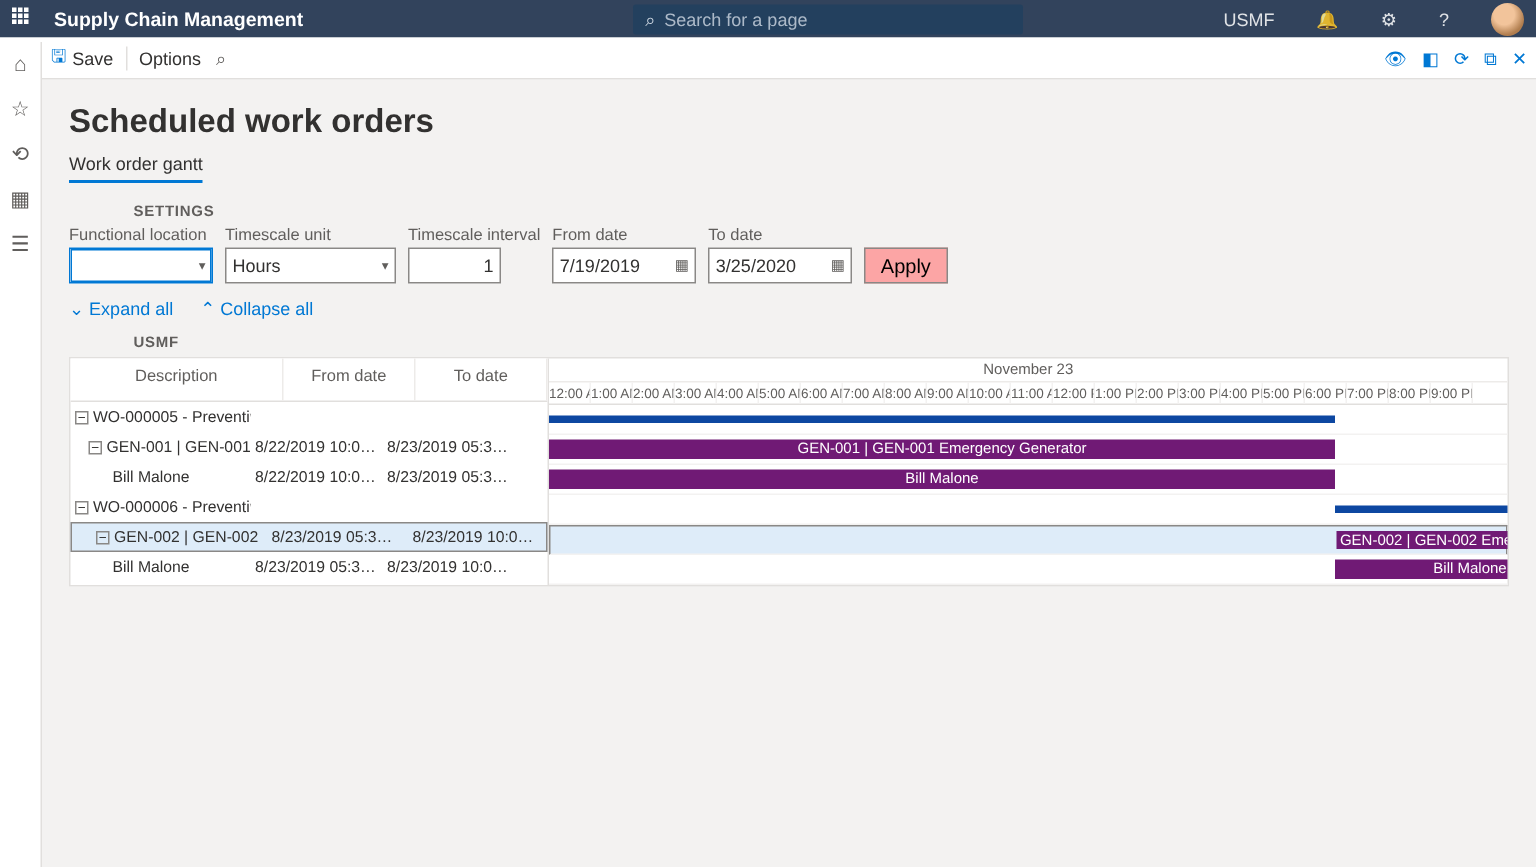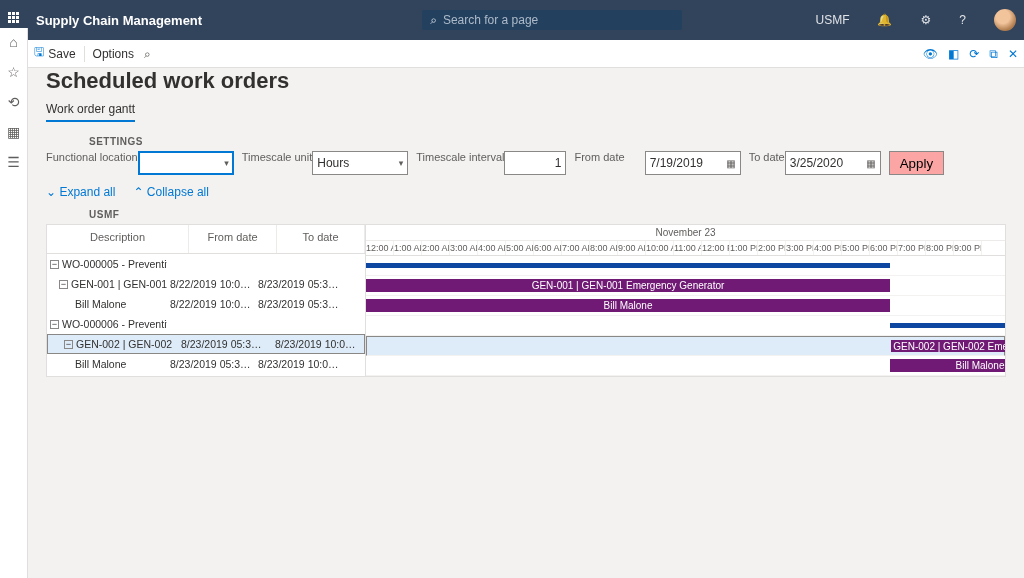--- a/index.html
+++ b/index.html
@@ -1,19 +1,19 @@
 <!DOCTYPE html>
 <html><head>
 <meta charset="utf-8">
 <style>
 * { box-sizing: border-box; margin: 0; padding: 0; font-family: "Segoe UI", Arial, sans-serif; }
 body { background: #f3f2f1; font-size: 12px; color: #323130; overflow: hidden; width: 1024px; height: 578px; }
 
 
-.titlebar { background: #32435c; color: #fff; display: flex; align-items: center; height: 40px; padding: 0 8px; }
+.titlebar { background: #32435c; color: #fff; display: flex; align-items: center; height: 25px; padding: 0 8px; }
 .waffle { width: 16px; height: 16px; display: grid; grid-template-columns: repeat(3,3px); grid-template-rows: repeat(3,3px); gap: 1px; margin-right: 12px; }
 .waffle span { background:#fff; }
 .title-text { font-size: 13px; font-weight: 600; }
 .searchbox { margin-left: 220px; background: #23405e; display:flex; align-items:center; padding: 3px 8px; width: 260px; border-radius: 2px; color:#cfd8e3; }
 .title-right { margin-left:auto; display:flex; align-items:center; gap:28px;text-align:center; }
 .title-right .ico { color:#fff; opacity:.85; cursor:pointer; }
 .avatar { width:22px; height:22px; border-radius:50%; background: radial-gradient(circle at 40% 35%, #f2c49b 35%, #b07d4e 70%); }
 
 
 .actionbar { background:#fff; border-bottom:1px solid #e1dfdd; height:28px; display:flex; align-items:center; padding: 0 6px 0 34px; font-size: 12px; }
@@ -26,21 +26,21 @@
 .leftrail div { cursor:pointer; font-size:14px; }
 
 
 .main { position:absolute; left:28px; top:56px; right:0; bottom:0; padding: 12px 18px; overflow:auto; }
 h1 { font-size: 22px; font-weight: 600; margin-bottom: 8px; }
 .tab { display:inline-block; font-size:12px; padding-bottom:4px; border-bottom: 2px solid #0078d4; color:#323130; margin-bottom: 14px; }
 
 .section-label { font-size: 10px; font-weight:600; color:#605e5c; letter-spacing: .5px; margin-bottom: 4px; margin-left: 43px; }
 
 .filters { display:flex; gap:8px; align-items:flex-end; margin-bottom: 10px; }
-.fgrp { display:flex; flex-direction:row; }
+.fgrp { display:flex; flex-direction:column; }
 .fgrp label { font-size:11px; color:#605e5c; margin-bottom:2px; }
 .sel, .inp { height:24px; border:1px solid #8a8886; background:#fff; display:flex; align-items:center; padding:0 4px; font-size:12px; }
 .sel { justify-content:space-between; }
 .sel.active { border-color:#0078d4; box-shadow:0 0 0 1px #0078d4 inset; }
 .caret { font-size:9px; color:#605e5c; }
 .btn { height:24px; border:1px solid #8a8886; background:#fca5a5; padding: 0 10px; cursor:pointer; }
 
 .links { display:flex; gap:18px; color:#0078d4; font-size:12px; margin-bottom:10px; }
 .links span { cursor:pointer; }
 
@@ -143,34 +143,34 @@
   <div class="filters">
     <div class="fgrp">
       <label>Functional location</label>
       <div class="sel active" style="width:96px;">
           <span></span>
           <span class="caret">▾</span>
         </div>
     </div>
     <div class="fgrp">
       <label>Timescale unit</label>
-      <div class="sel" style="width:96px;">
+      <div class="sel" style="width:114px;">
           <span>Hours</span>
           <span class="caret">▾</span>
         </div>
     </div>
     <div class="fgrp">
       <label>Timescale interval</label>
       <div class="inp" style="width:62px; justify-content:flex-end;">
           <span>1</span>
         </div>
     </div>
     <div class="fgrp">
       <label>From date</label>
-      <div class="inp" style="width:96px;margin-left:20px;">
+      <div class="inp" style="width:96px;">
           <span>7/19/2019</span>
           <span class="calico">▦</span>
         </div>
     </div>
     <div class="fgrp">
       <label>To date</label>
       <div class="inp" style="width:96px;">
           <span>3/25/2020</span>
           <span class="calico">▦</span>
         </div>

